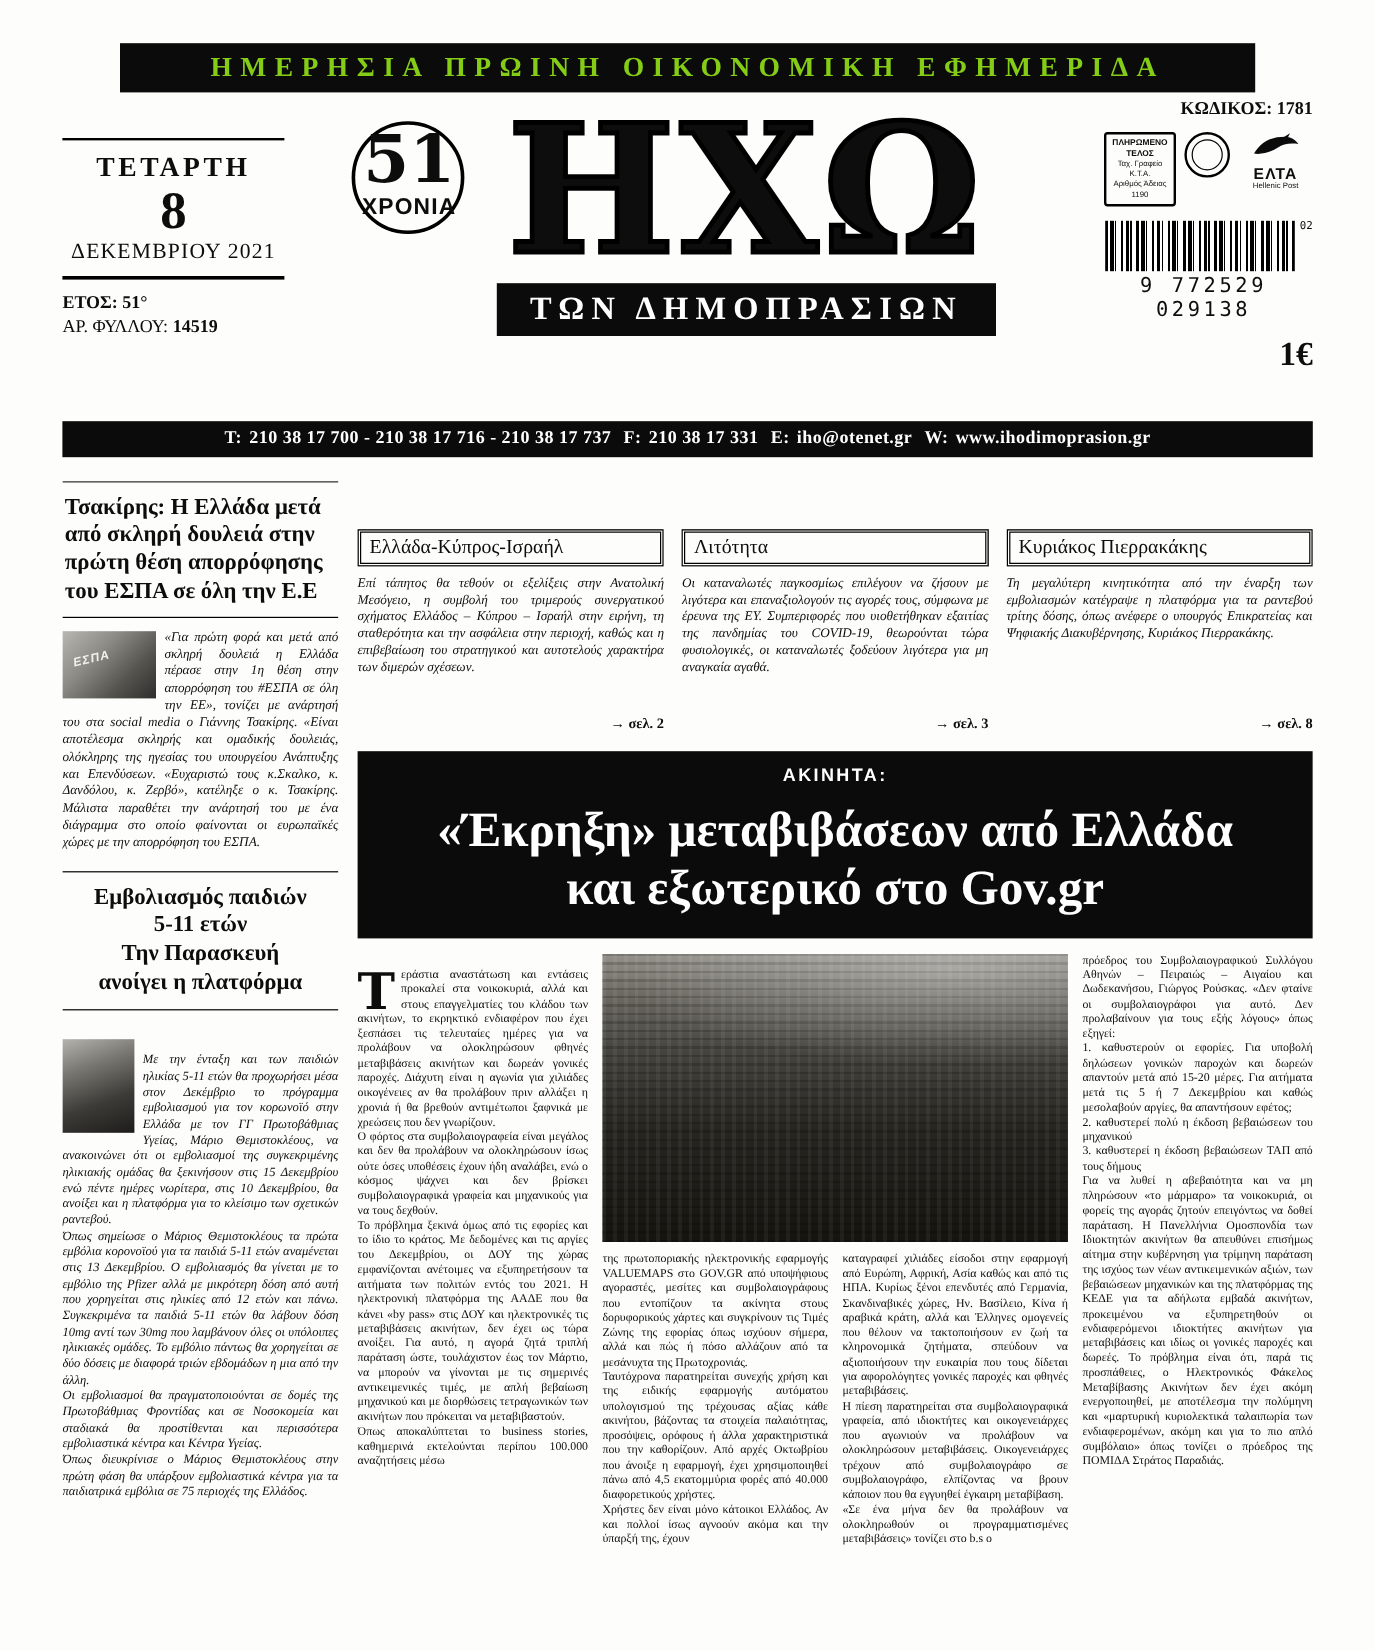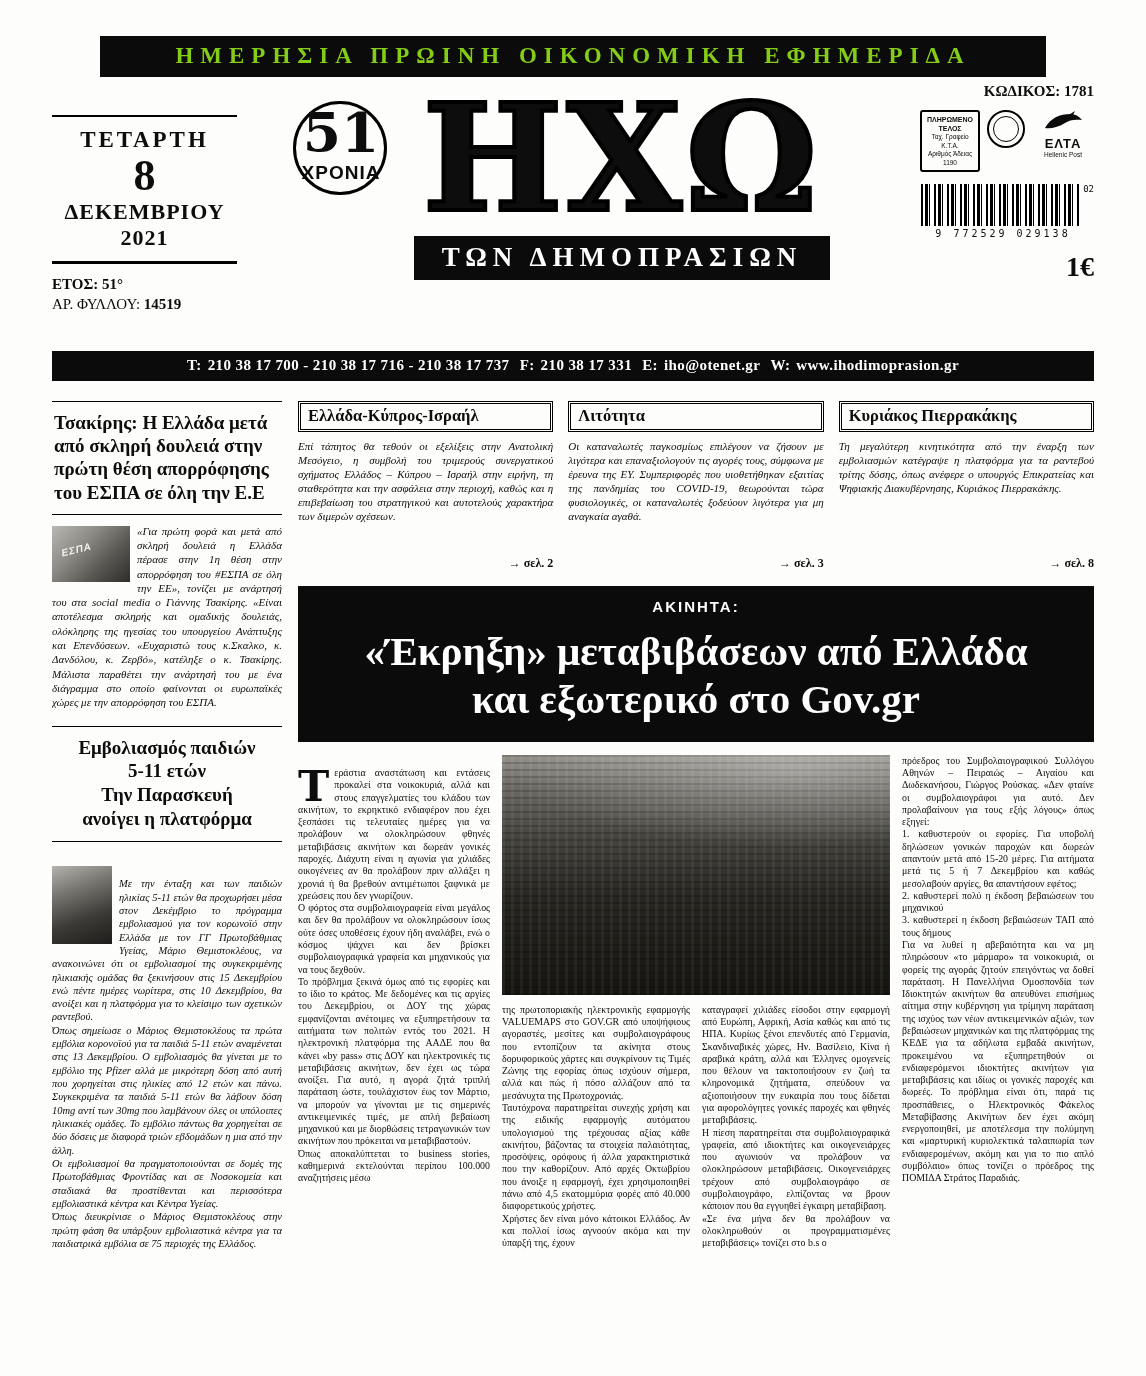--- a/index.html
+++ b/index.html
@@ -10,21 +10,21 @@
 
   
   .top-banner { margin:36px 100px 0; background:#0b0b0b; color:#84cc16; text-align:center;
     font-weight:bold; font-size:23px; letter-spacing:7px; padding:7px 12px 8px; font-family:"Liberation Serif", serif; }
 
   
   .masthead { position:relative; height:262px; margin:4px 52px 0; }
   .mast-left { position:absolute; left:0; top:34px; width:185px; text-align:center; }
   .mast-left .day { font-weight:bold; font-size:23px; letter-spacing:3px; border-top:2px solid #000; padding-top:10px; }
   .mast-left .daynum { font-weight:bold; font-size:44px; line-height:1.05; }
-  .mast-left .monthyear { font-weight:bold; font-size:22px; letter-spacing:1px; padding-bottom:10px; border-bottom:3px solid #000; }
+  .mast-left .monthyear { font-weight:normal; font-size:18px; letter-spacing:1px; padding-bottom:10px; border-bottom:3px solid #000; }
   .mast-left .meta-rows { margin-top:12px; text-align:left; font-size:15px; }
   .mast-left .meta-rows .row { margin-top:3px; }
   .b { font-weight:bold; }
 
   .mast-center { position:absolute; left:225px; width:600px; top:0; text-align:center; }
   .years-badge { position:absolute; left:8px; top:24px; width:112px; text-align:center; }
   .years-circle { position:absolute; left:8px; top:-4px; width:94px; height:94px; border:3px solid #000; border-radius:50%; }
   .years-num { position:relative; font-family:"DejaVu Serif", serif; font-weight:bold; font-size:55px; line-height:1; }
   .years-label { position:relative; font-family:"Liberation Sans", sans-serif; font-weight:bold; font-size:19px; letter-spacing:1px; margin-top:2px; }
   .logo-echo { font-family:"DejaVu Serif", serif; font-weight:bold; font-size:148px; line-height:1.05;
@@ -43,21 +43,21 @@
   .elta-box { width:62px; text-align:center; }
   .elta-name { font-family:"Liberation Sans", sans-serif; font-weight:bold; font-size:13px; letter-spacing:1px; }
   .elta-sub { font-family:"Liberation Sans", sans-serif; font-size:6.5px; }
   .barcode-wrap { display:flex; justify-content:flex-end; align-items:flex-start; gap:4px; margin-top:12px; }
   .barcode { width:158px; height:42px;
     background:
       repeating-linear-gradient(90deg,#000 0 2px,#fff 2px 4px,#000 4px 7px,#fff 7px 8px,#000 8px 9px,#fff 9px 13px),
       #fff; }
   .bc-suffix { font-family:"DejaVu Sans Mono", monospace; font-size:9px; }
   .bc-number { width:158px; margin-left:auto; margin-right:12px; text-align:center;
-    font-family:"DejaVu Sans Mono", monospace; font-size:10px; letter-spacing:3px; margin-top:2px; }
+    font-family:"DejaVu Sans Mono", monospace; font-size:17px; letter-spacing:3px; margin-top:2px; }
   .price { text-align:right; font-weight:bold; font-size:28px; margin-top:12px; }
 
   
   .contact-bar { margin:8px 52px 0; background:#0b0b0b; color:#fff; text-align:center;
     font-weight:bold; font-size:15px; padding:6px 0 7px; letter-spacing:0.4px; }
   .contact-bar span { margin:0 3px; }
 
   
   .content { display:flex; gap:16px; margin:20px 52px 0; height:980px; overflow:hidden; }
   .left-col { flex:0 0 230px; overflow:hidden; }
@@ -73,21 +73,21 @@
   .lt-title2 { margin-top:16px; border-top:1.5px solid #000; border-bottom:1.5px solid #000; padding:9px 2px 10px;
     font-weight:bold; font-size:19px; line-height:1.25; text-align:center; white-space:pre-line; }
   .lt-body2 { font-style:italic; font-size:10.5px; line-height:1.27; text-align:justify; margin-top:9px; white-space:pre-line; }
   .art-img2 { float:left; width:60px; height:78px; margin:2px 7px 2px 0;
     background:linear-gradient(160deg,#b5b3ae 0%,#7a7872 30%,#3c3b37 65%,#1d1c1a 100%); }
 
   
   .briefs { display:flex; gap:15px; }
   .brief { flex:1; min-width:0; }
   .brief-title { border:1.5px solid #000; box-shadow:0 0 0 1px #fff inset, 0 0 0 2px #000 inset; padding:4px 9px 5px;
-    font-weight:bold; font-size:16.5px; }
+    font-weight:normal; font-size:16.5px;margin-top:40px; }
   .brief-body { font-style:italic; font-size:11px; line-height:1.28; text-align:justify; margin-top:7px; min-height:100px; }
   .brief-ref { text-align:right; font-weight:bold; font-size:12px; margin-top:17px; }
 
   
   .headline-box { background:#0b0b0b; color:#fff; text-align:center; margin-top:15px; padding:12px 10px 18px; }
   .kicker { font-family:"Liberation Sans", sans-serif; font-weight:bold; font-size:15px; letter-spacing:2px; margin-bottom:12px; }
   .headline-line { font-weight:bold; font-size:41px; line-height:1.18; }
 
   
   .story { display:flex; gap:12px; margin-top:13px; height:606px; overflow:hidden; }

